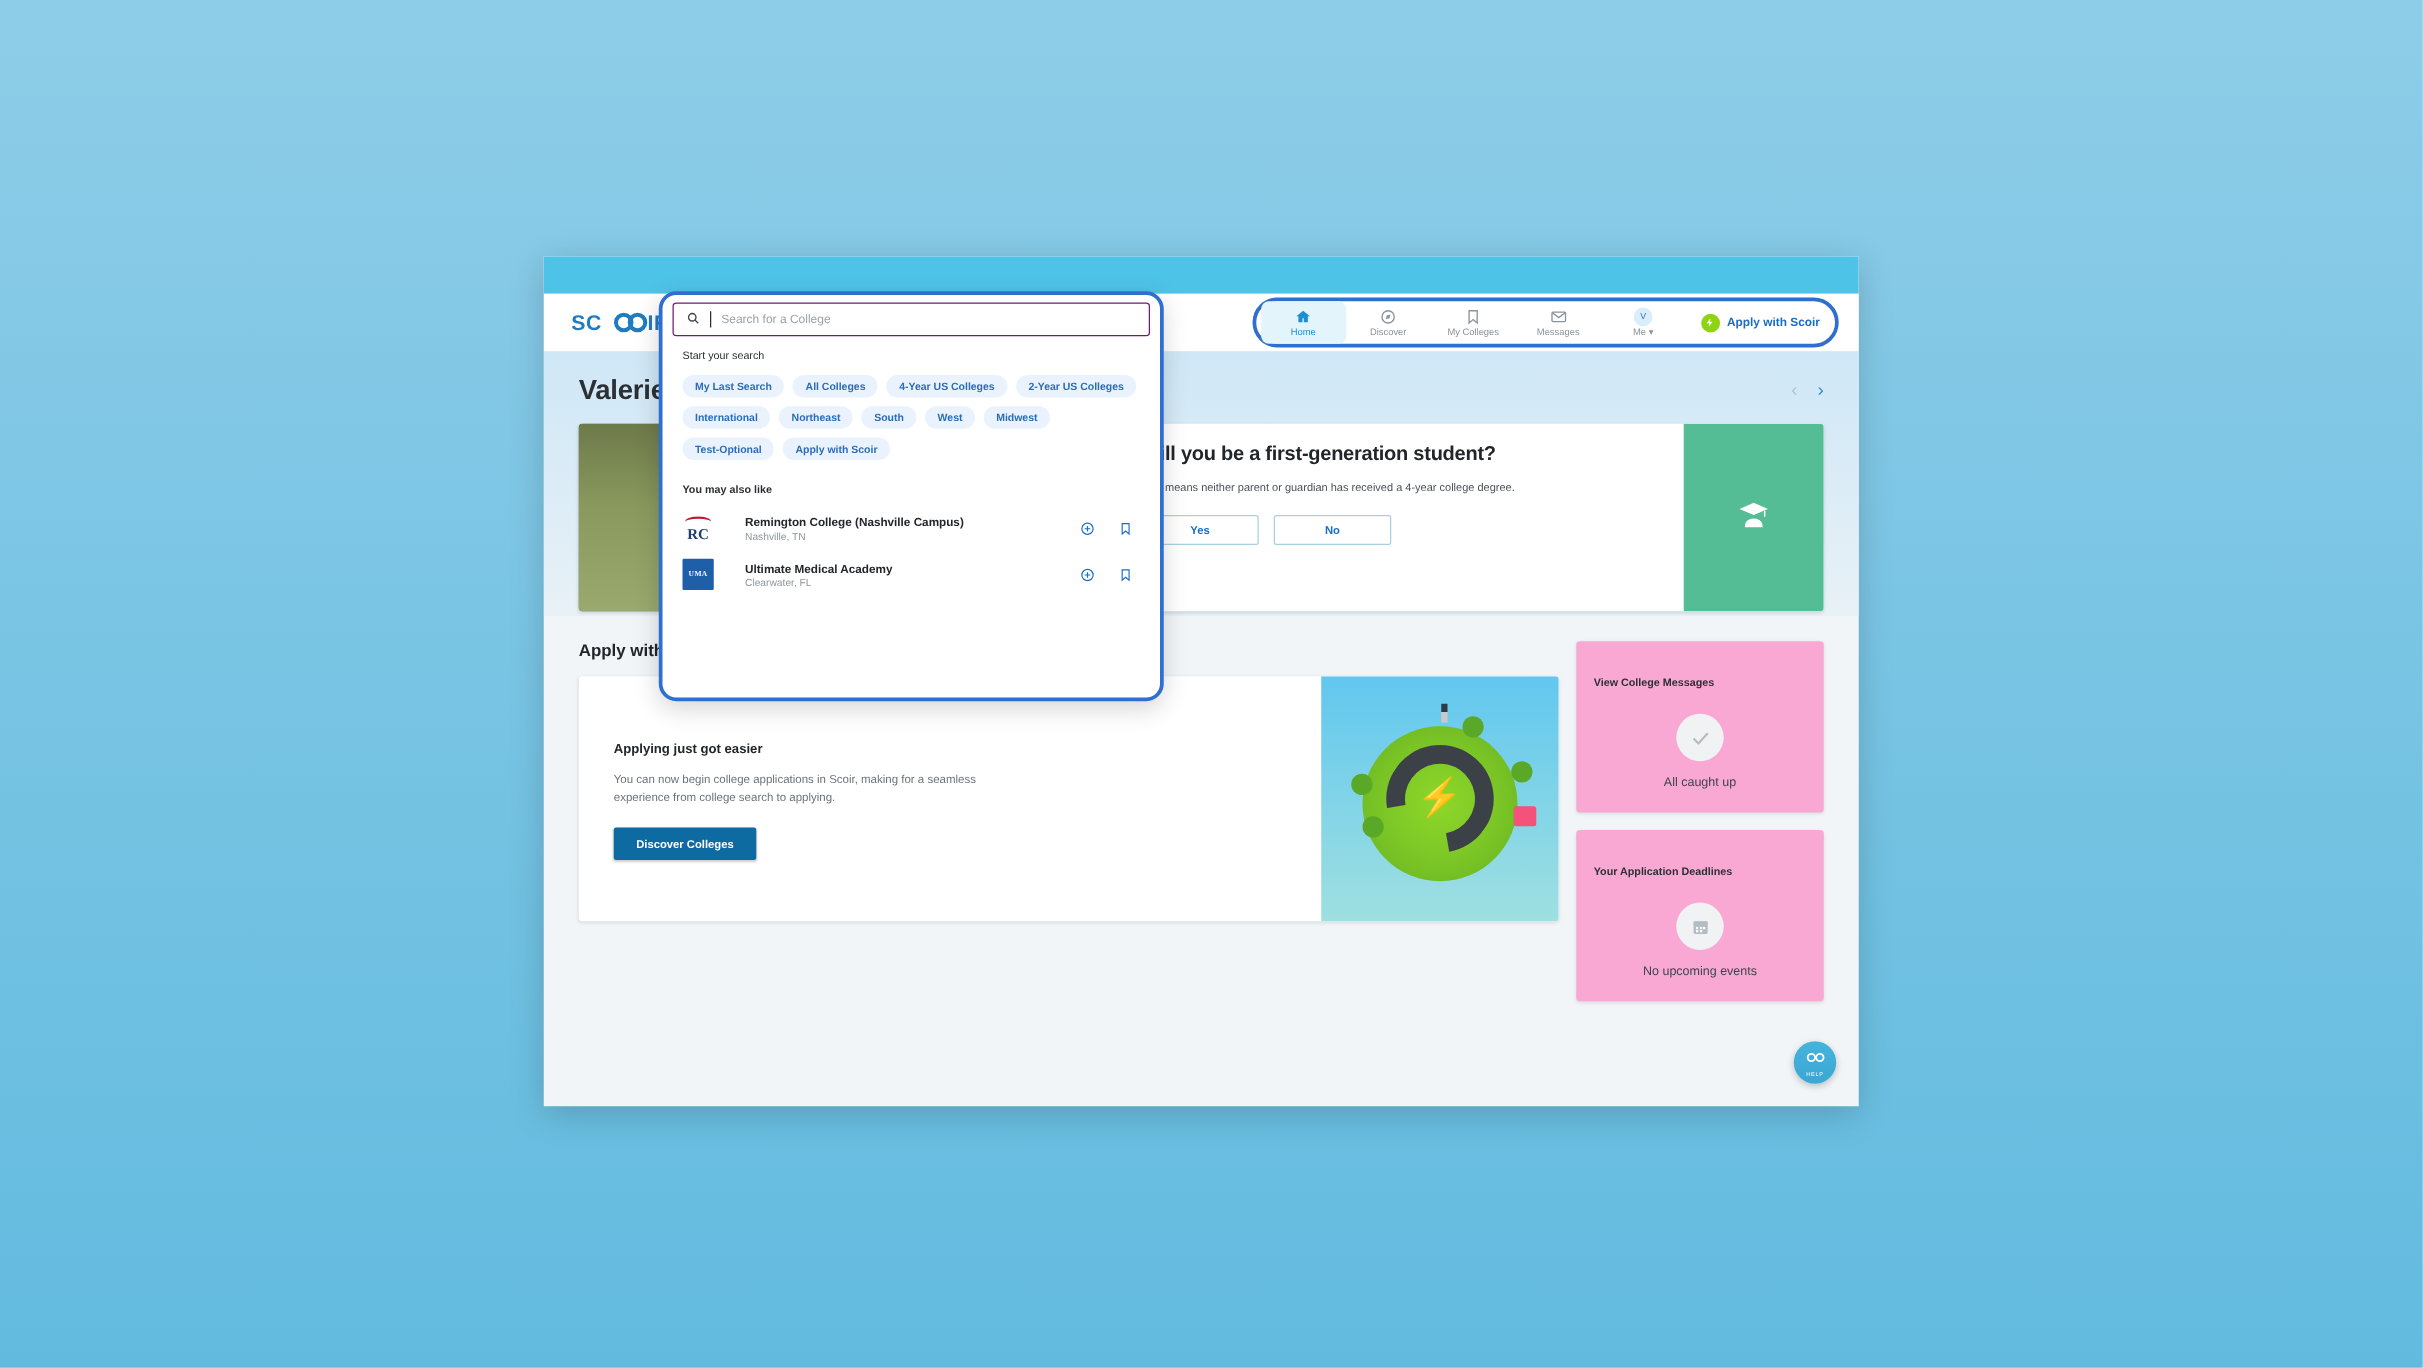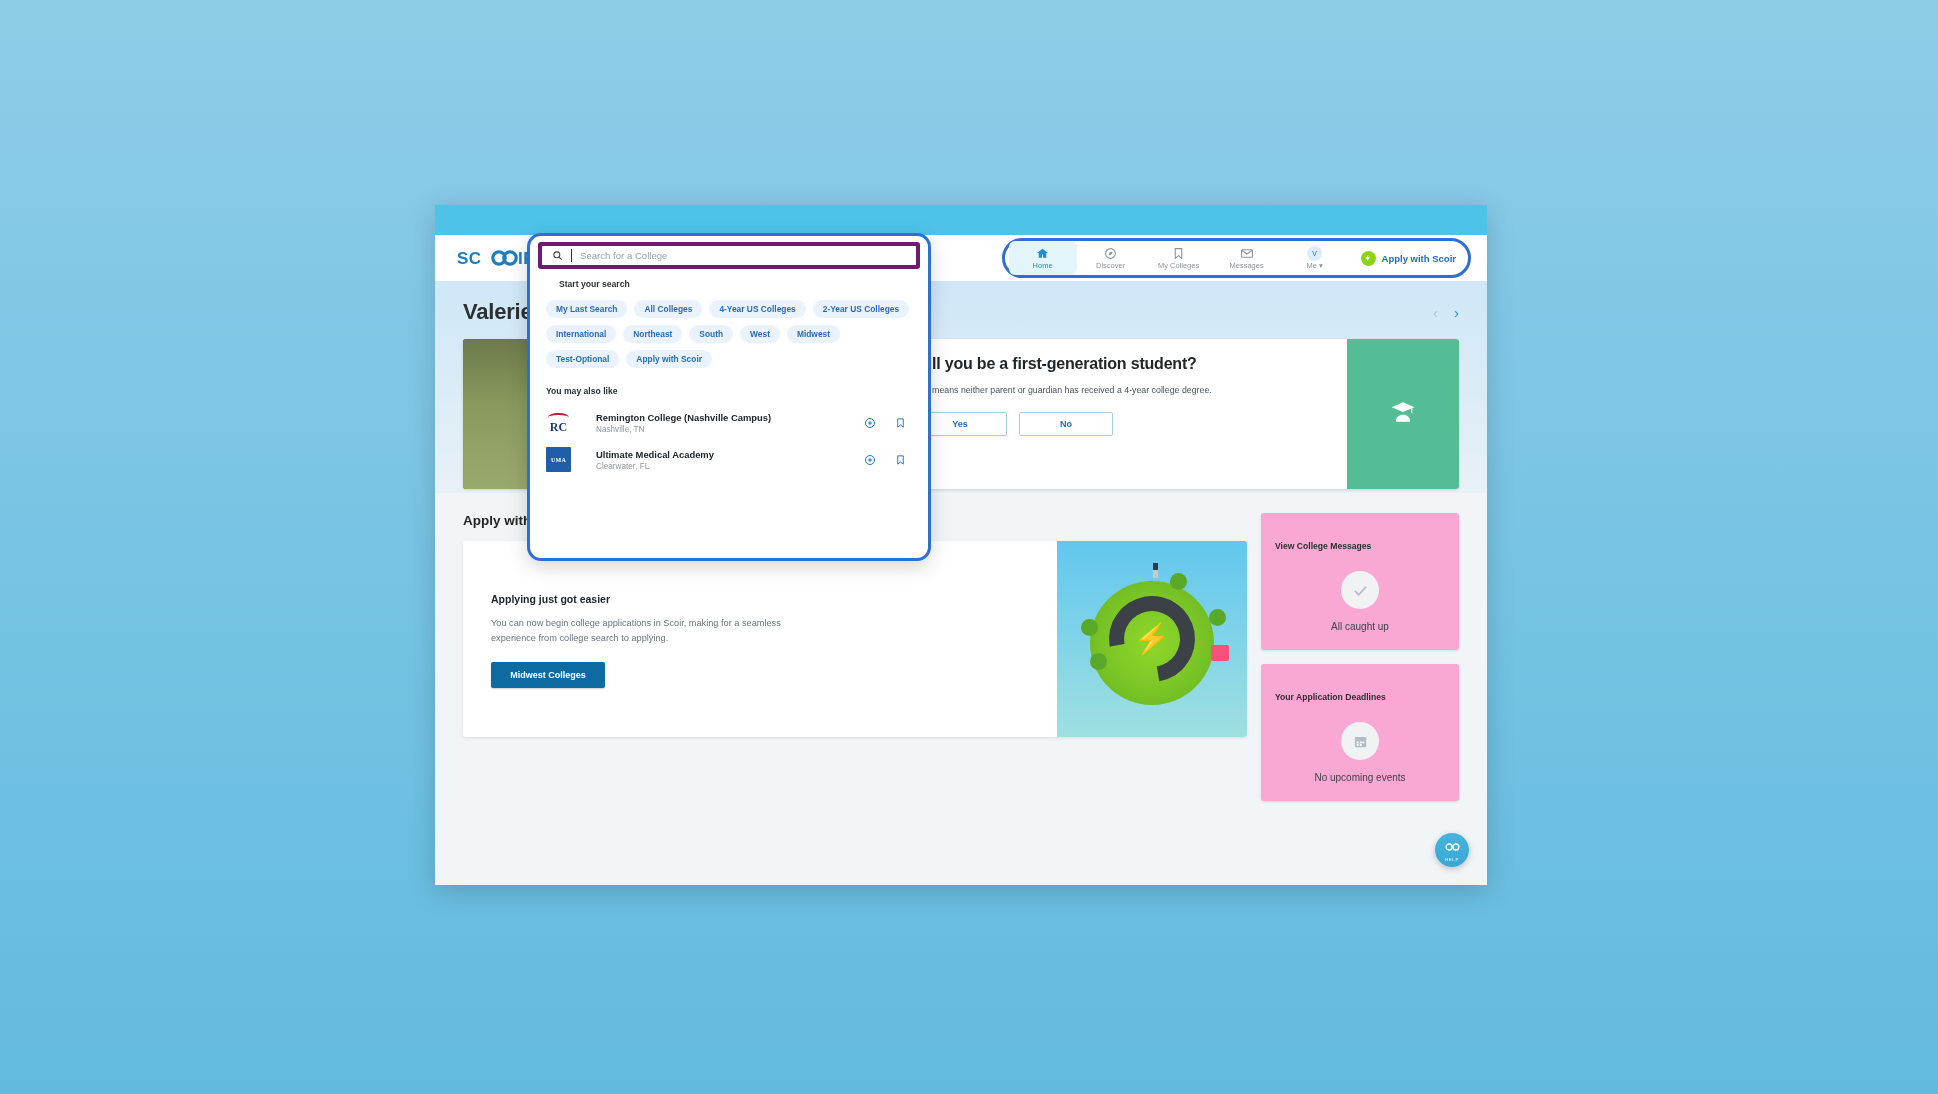--- a/index.html
+++ b/index.html
@@ -190,29 +190,29 @@
     width: 404px; height: 328px;
     border: 3px solid #2f6fd0; border-radius: 14px;
     background:#fff;
     box-shadow: 0 6px 20px rgba(0,0,0,.16);
     z-index: 40;
     overflow: visible;
   }
   .search-inner { position:absolute; inset:4px; border-radius:10px; overflow:hidden; background:#fff; }
   .search-field {
     margin: 2px 4px 0 4px;
-    height: 27px; border:4px solid #701a75; border-radius:3px;
+    height: 27px; border:1px solid #701a75; border-radius:3px;
     display:flex; align-items:center; gap:8px; padding: 0 10px;
   }
   .search-field .caret {
     width:1px; height:13px; background:#2b3034;
   }
   .search-placeholder { color:#9aa2a9; font-size:9.6px; }
   .dd-body { padding: 10px 12px 0 12px; }
-  .dd-label { font-size:8.6px; font-weight:bold; color:#2b3034;margin-left:13px; }
+  .dd-label { font-size:8.6px; font-weight:normal; color:#2b3034; }
   .chips { display:flex; flex-wrap:wrap; gap:7px; margin-top:11px; }
   .chip {
     background:#eaf3fd; color:#2a6cb8; border-radius:11px;
     padding: 4px 10px; font-size:8.4px; font-weight:bold; cursor:pointer;
     white-space:nowrap;
   }
   .dd-label2 { font-size:8.6px; font-weight:bold; color:#2b3034; margin-top: 18px; }
   .results { margin-top: 8px; }
   .result-row {
     display:flex; align-items:center; gap:25px; padding: 6px 0;
@@ -365,21 +365,21 @@
       <div class="col-main">
         <div class="section-head">
           <span class="section-title">Apply with Scoir</span>
           <span class="learn-more">Learn More</span>
         </div>
 
         <div class="apply-card">
           <div class="ac-left">
             <div class="ac-title">Applying just got easier</div>
             <div class="ac-body">You can now begin college applications in Scoir, making for a seamless experience from college search to applying.</div>
-            <div class="discover-btn">Midwest Colleges</div>
+            <div class="discover-btn">Discover Colleges</div>
           </div>
           <div class="ac-right">
             <div class="planet"></div>
             <div class="road"></div>
             <div class="bolt-big">⚡</div>
             <div class="tree t1"></div>
             <div class="tree t2"></div>
             <div class="tree t3"></div>
             <div class="tree t4"></div>
             <div class="person-sm"></div>

